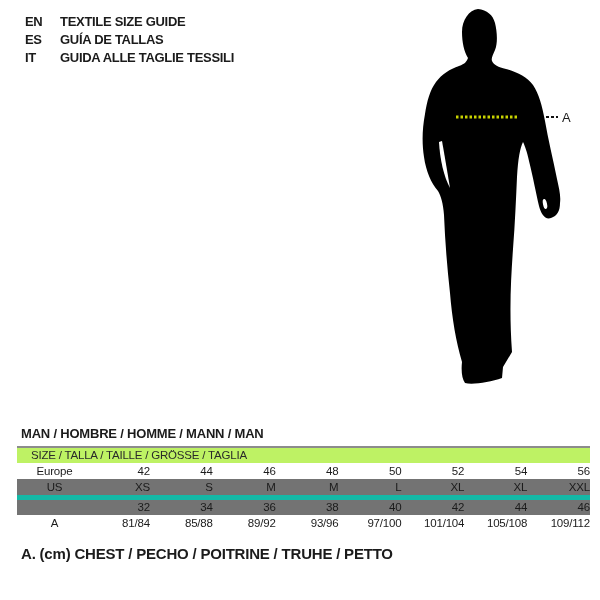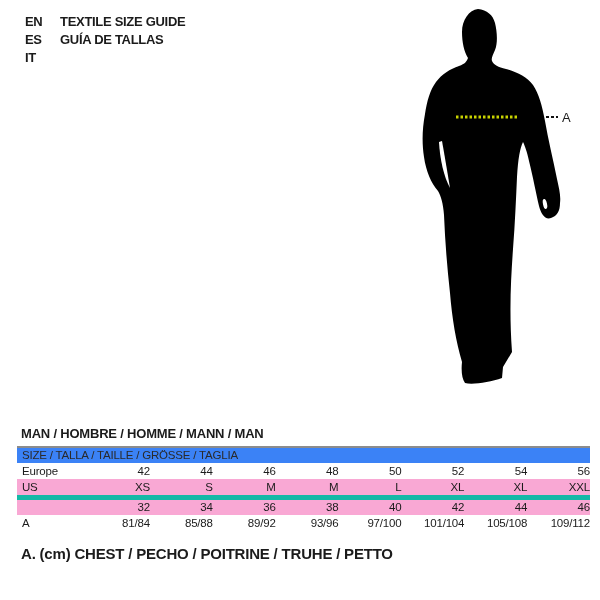--- a/index.html
+++ b/index.html
@@ -43,33 +43,33 @@
     white-space: nowrap;
   }
 
   
   .size-table {
     position: absolute; left: 17px; top: 446px; width: 573px;
     font-size: 11.5px; letter-spacing: -0.2px;
   }
   .t-header {
     border-top: 2px solid #8c8c8c;
-    background: #3b82f6;
+    background: #bef264;
     height: 15px; line-height: 15px;
-    padding-left: 5px;
+    padding-left: 14px;
     color: #2a2a2a;
   }
   .t-row {
     display: grid;
     grid-template-columns: 70px repeat(8, 1fr);
     height: 16px; line-height: 16px;
   }
-  .t-row.shaded { background: #f9a8d4; }
+  .t-row.shaded { background: #737373; }
   .t-row.shaded + .t-row.shaded { border-top: 5px solid #14b8a6; height: 15px; line-height: 15px; }
-  .t-label { text-align: left; padding-left: 5px; }
+  .t-label { text-align: center; padding-left: 5px; }
   .t-cell { text-align: right; }
 
   
   .footnote {
     position: absolute; left: 21px; top: 545px;
     font-size: 15px; font-weight: bold; letter-spacing: -0.2px;
     white-space: nowrap;
   }
 </style>
 </head>
@@ -81,20 +81,21 @@
     <div class="lang-row">
       <span class="lang-code">EN</span>
       <span class="lang-label">TEXTILE SIZE GUIDE</span>
     </div>
     <div class="lang-row">
       <span class="lang-code">ES</span>
       <span class="lang-label">GUÍA DE TALLAS</span>
     </div>
     <div class="lang-row">
       <span class="lang-code">IT</span>
+      <span class="lang-label">GUIDA ALLE TAGLIE TESSILI</span>
     </div>
   </div>
 
 
   <svg class="figure-svg" width="600" height="400" viewBox="0 0 600 400">
     <path d="M 478 9
              C 487 10 493 15 495 23
              C 497 31 498 43 495 50
              C 493 55 491 58 492 61
              C 494 65 498 67 506 69

